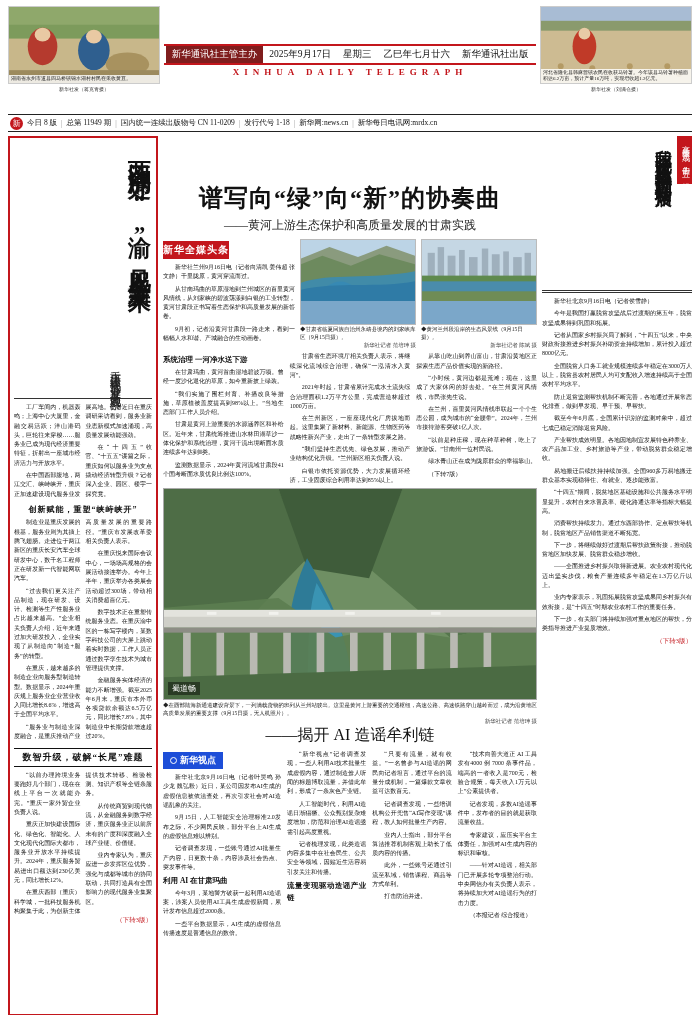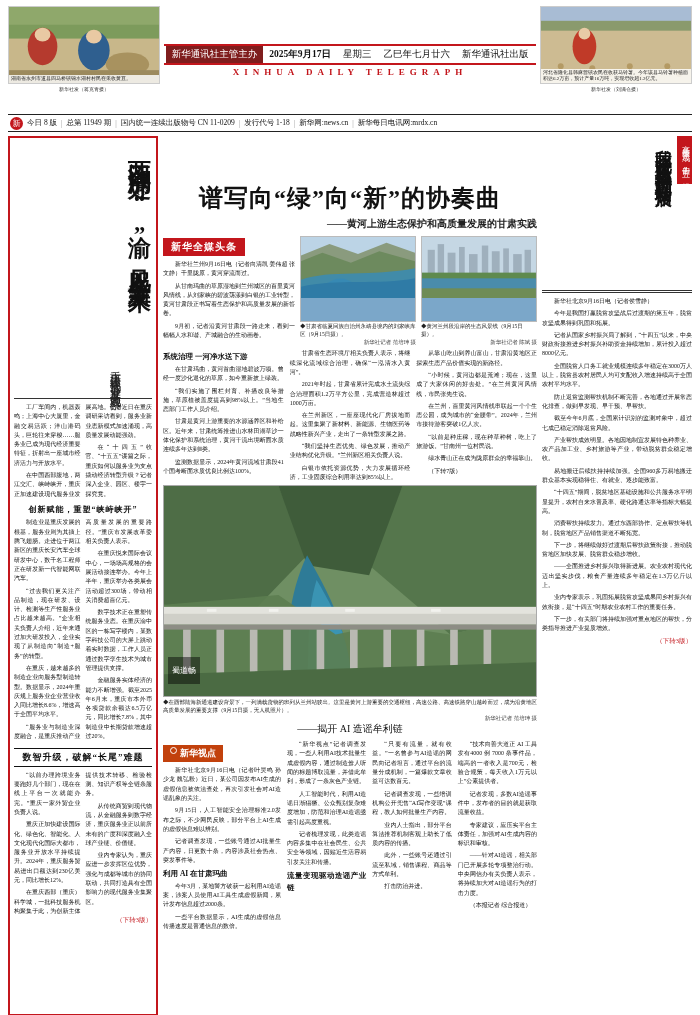--- a/index.html
+++ b/index.html
@@ -22,21 +22,21 @@
   .mast-credit { font-size:5px; color:#333; text-align:center; padding-top:2px; }
   .mast-left, .mast-right { width:152px; display:flex; flex-direction:column; }
 
   .mast-center { flex:1; display:flex; flex-direction:column; align-items:center; justify-content:center; }
   .logo-wrap { display:flex; align-items:center; justify-content:center; width:100%; }
   .logo-cn { font-family:"Liberation Serif", serif; font-weight:bold; font-size:54px; letter-spacing:2px;
      color:#c3161c; line-height:1; text-shadow:0 0 1px #8d0f13; }
   .mast-subrow { display:flex; width:100%; align-items:center; justify-content:center;
      border-top:2px solid #c3161c; border-bottom:2px solid #c3161c; margin-top:4px; }
   .mast-subrow div { font-size:9.5px; padding:2px 6px; white-space:nowrap; }
-  .mast-date { font-weight:bold; }
+  .mast-date { font-weight:normal; }
 
   
   .infobar { display:flex; align-items:center; gap:4px; border-top:1px solid #222;
      border-bottom:1px solid #222; margin-top:4px; padding:2px 2px; height:18px; }
   .infobar .seal { width:13px; height:13px; border-radius:50%; background:#c3161c; color:#fff;
      font-size:8px; display:flex; align-items:center; justify-content:center; }
   .infobar span { font-size:7.5px; white-space:nowrap; }
   .infobar .sep { color:#999; }
 
   
@@ -55,38 +55,38 @@
   .ltext { font-size:6px; line-height:1.55; text-align:justify; column-count:2; column-gap:5px;
      -webkit-column-count:2; }
   .ltext p { margin:0 0 3px; text-indent:12px; }
   .sub-head { font-size:8px; font-weight:bold; text-align:center; margin:4px 0 3px; letter-spacing:1px; }
   .boxhead { border-top:1px solid #111; border-bottom:1px solid #111; font-size:9px;
      font-weight:bold; text-align:center; padding:2px 0; margin:5px 0 4px; letter-spacing:1px; }
   .more { text-align:right; font-size:6.5px; color:#c3161c; }
 
   
   .headline { text-align:center; font-size:24px; font-weight:bold; letter-spacing:1px; margin:2px 0 3px; }
-  .subheadline { text-align:right; font-size:10px; margin-bottom:5px; color:#222;font-weight:bold; }
+  .subheadline { text-align:center; font-size:12px; margin-bottom:5px; color:#222; }
   .tag { display:inline-block; background:#c3161c; color:#fff; font-size:10px; font-weight:bold;
-     padding:2px 8px; letter-spacing:1px; }
+     padding:2px 0; letter-spacing:1px; }
   .tag-wrap { display:flex; align-items:center; gap:4px; margin:2px 0 4px; }
   .photo { background:#7ba7c9; position:relative; overflow:hidden; border:1px solid #bbb; }
   .pcap { font-size:5.5px; line-height:1.4; color:#222; padding:1px 0; }
   .credit { font-size:5.5px; color:#444; text-align:right; }
   .cols3 { column-count:3; column-gap:6px; font-size:6px; line-height:1.55; text-align:justify; }
   .cols3 p { margin:0 0 3px; text-indent:12px; }
   .cols2 { column-count:2; column-gap:6px; font-size:6px; line-height:1.55; text-align:justify; }
   .cols2 p { margin:0 0 3px; text-indent:12px; }
   .secthead { font-size:7.5px; font-weight:bold; margin:2px 0; }
   .bigphoto { height:212px; background:#5f8fad; position:relative; border:1px solid #aaa; overflow:hidden; }
   .bigcap { font-size:5.5px; line-height:1.45; color:#222; margin-top:2px; }
 
   .headline2 { text-align:center; font-size:22px; font-weight:bold; letter-spacing:1px; margin:6px 0 2px; }
-  .subheadline2 { text-align:center; font-size:10px; margin-bottom:4px; }
-  .viewtag { display:inline-flex; align-items:flex-start; gap:3px; background:#c2410c; color:#fff;
+  .subheadline2 { text-align:center; font-size:16px; margin-bottom:4px; }
+  .viewtag { display:inline-flex; align-items:center; gap:3px; background:#1d4ed8; color:#fff;
      font-size:9px; font-weight:bold; padding:2px 7px; }
   .viewtag .dot { width:7px; height:7px; border-radius:50%; border:1.5px solid #fff; }
 
   
   .rtag { background:#c3161c; color:#fff; writing-mode:vertical-rl; text-orientation:upright;
      font-size:8px; padding:3px 2px; letter-spacing:2px; }
   .rhead { writing-mode:vertical-rl; text-orientation:upright; font-size:17px; font-weight:bold;
      letter-spacing:3px; line-height:1.2; }
   .rtext { font-size:6px; line-height:1.55; text-align:justify; }
   .rtext p { margin:0 0 3px; text-indent:12px; }
@@ -307,21 +307,21 @@
           </g>
           <rect x="0" y="122" width="390" height="7" fill="#e3e3dd"></rect>
           <g fill="#f2f2ee">
             <rect x="45" y="124" width="10" height="3"></rect>
               <rect x="110" y="124" width="10" height="3"></rect>
             <rect x="190" y="124" width="10" height="3"></rect>
               <rect x="280" y="124" width="10" height="3"></rect>
           </g>
           <path d="M0 190 L390 178 L390 212 L0 212Z" fill="#4b6b43"></path>
         </svg>
-        <div style="position:absolute;left:4px;bottom:12px;background:rgba(0,0,0,.45);color:#fff;font-size:8px;padding:8px 4px">蜀道畅</div>
+        <div style="position:absolute;left:4px;bottom:4px;background:rgba(0,0,0,.45);color:#fff;font-size:8px;padding:1px 4px">蜀道畅</div>
       </div>
       <div class="bigcap">◆在西部陆海新通道建设背景下，一列满载货物的班列从兰州站驶出。这里是黄河上游重要的交通枢纽，高速公路、高速铁路穿山越岭而过，成为沿黄地区高质量发展的重要支撑（9月15日摄，无人机照片）。</div>
       <div class="credit">新华社记者 范培珅 摄</div>
 
       <div class="subheadline2">——揭开 AI 造谣牟利链</div>
 
       <div style="display:flex;gap:6px;align-items:flex-start">
         <div style="width:118px">
           <span class="viewtag">
             <span class="dot"></span>

